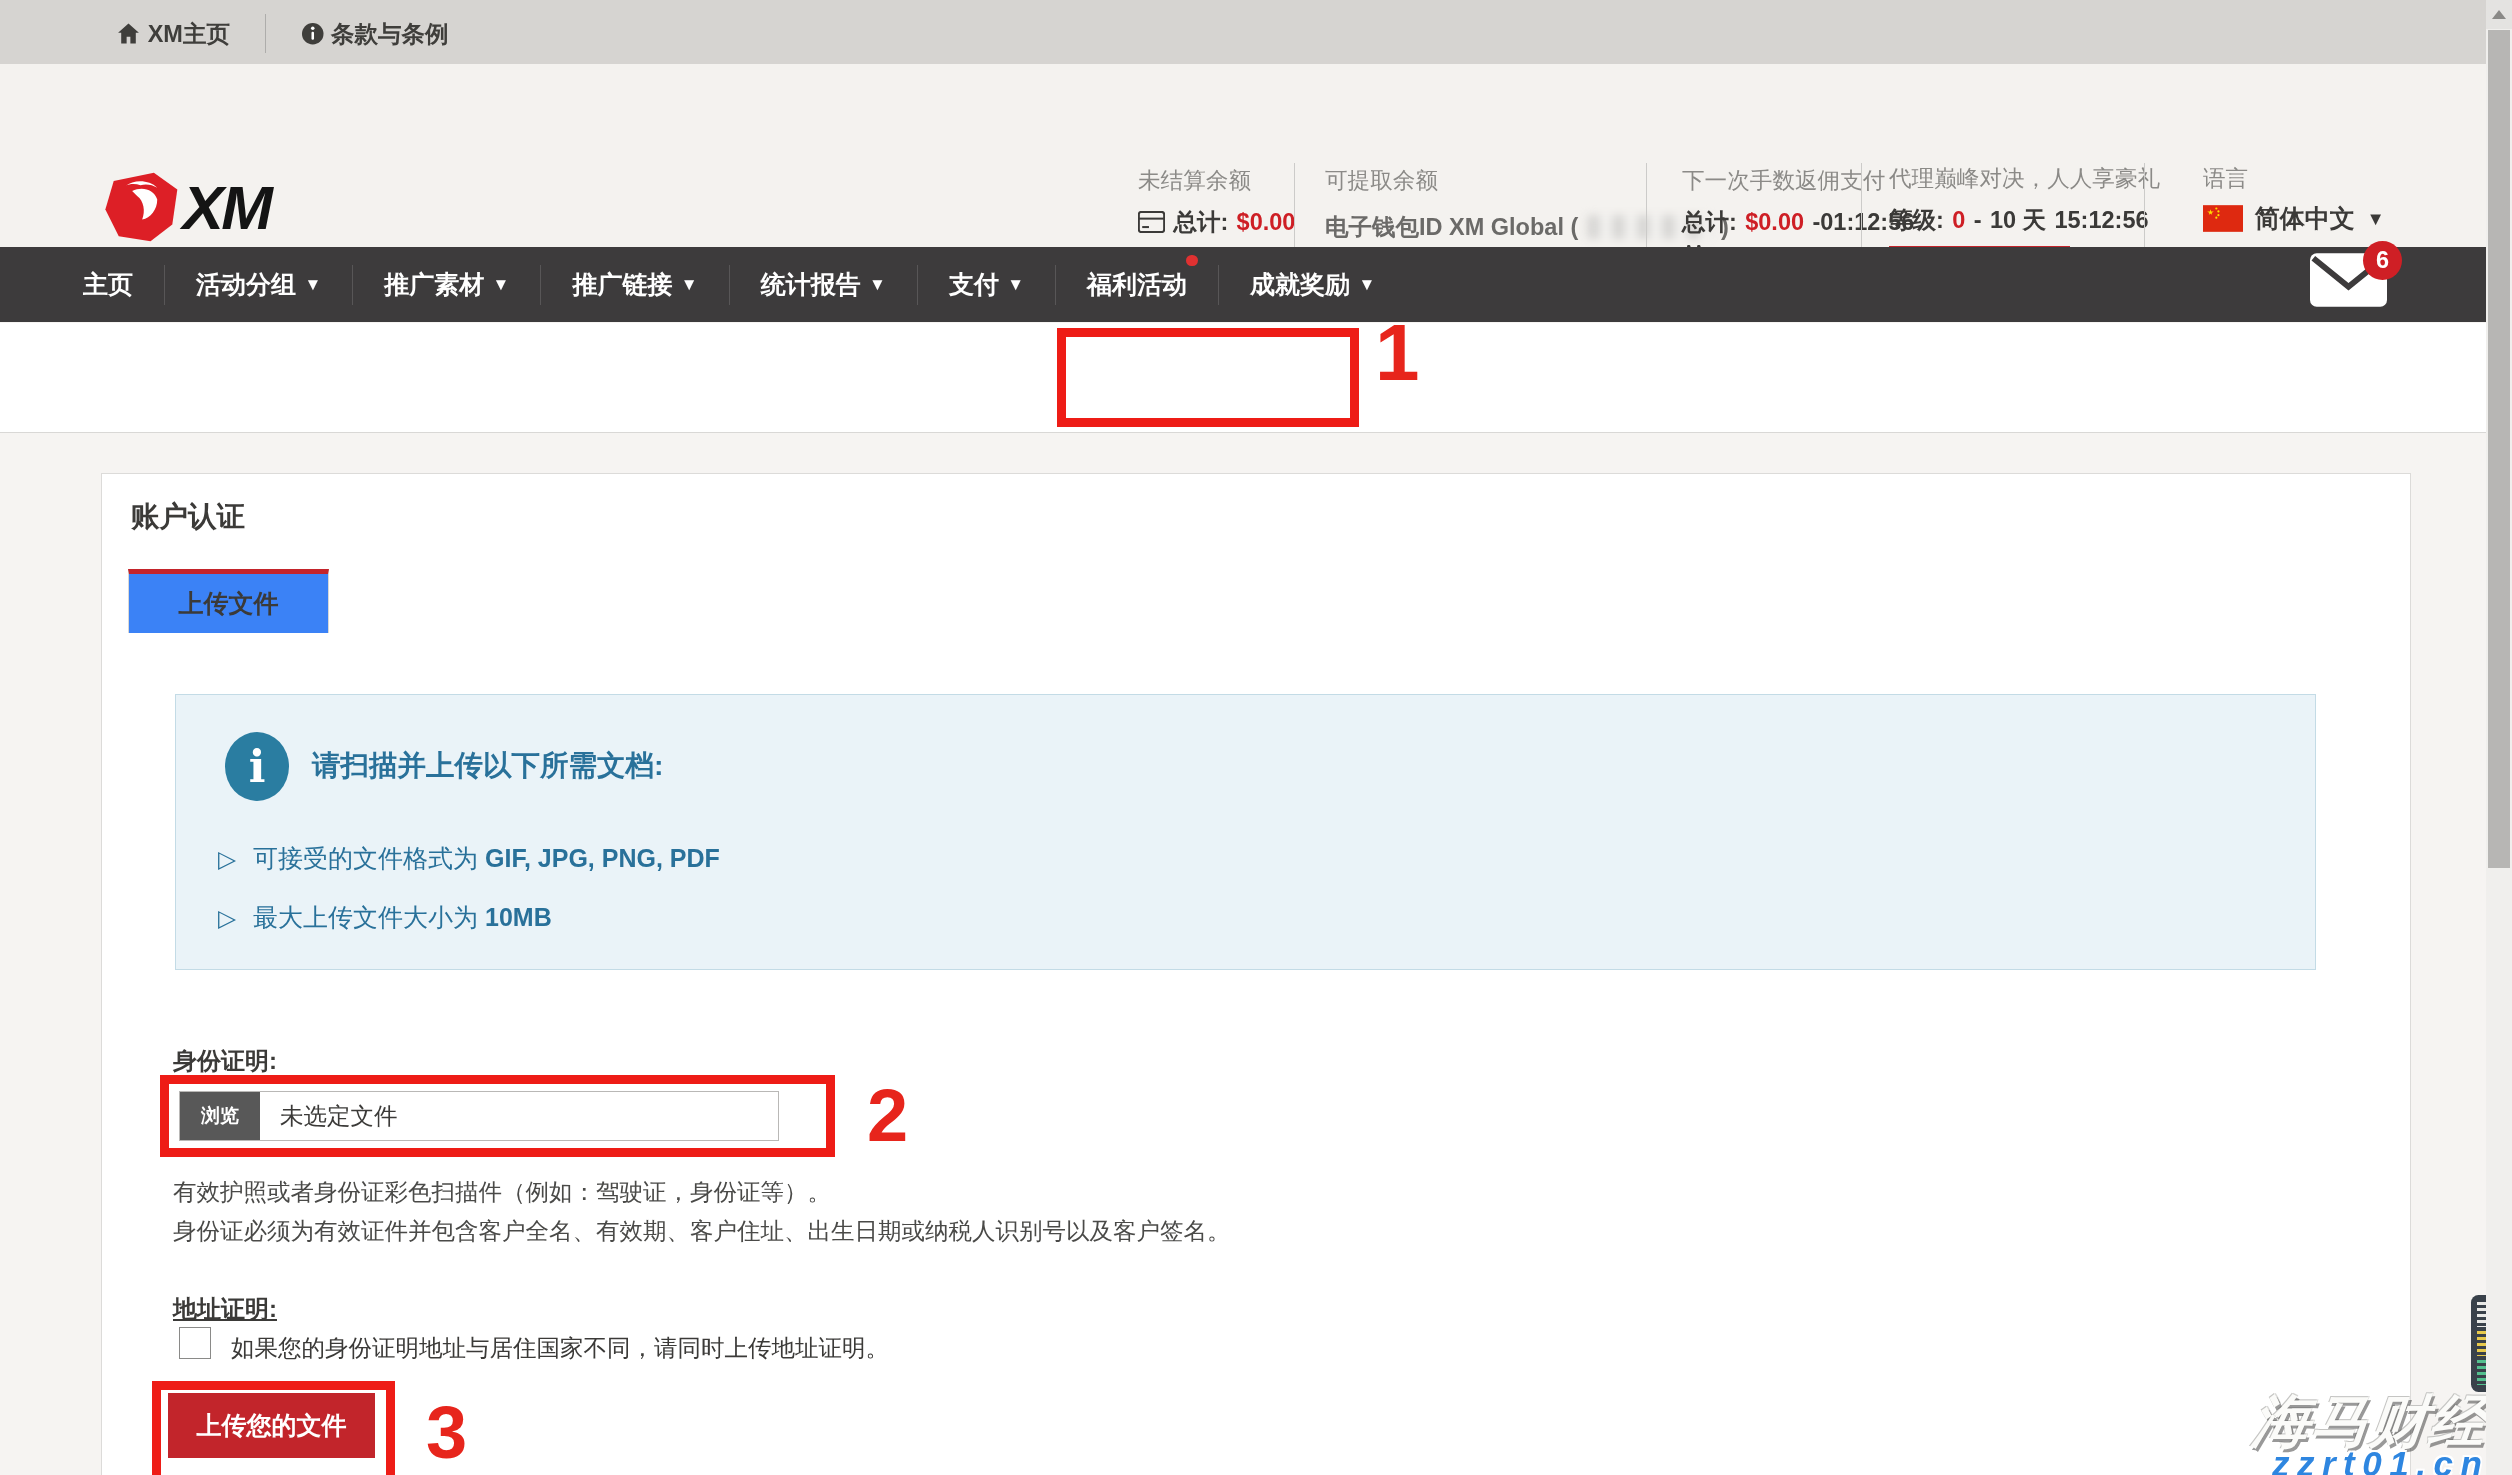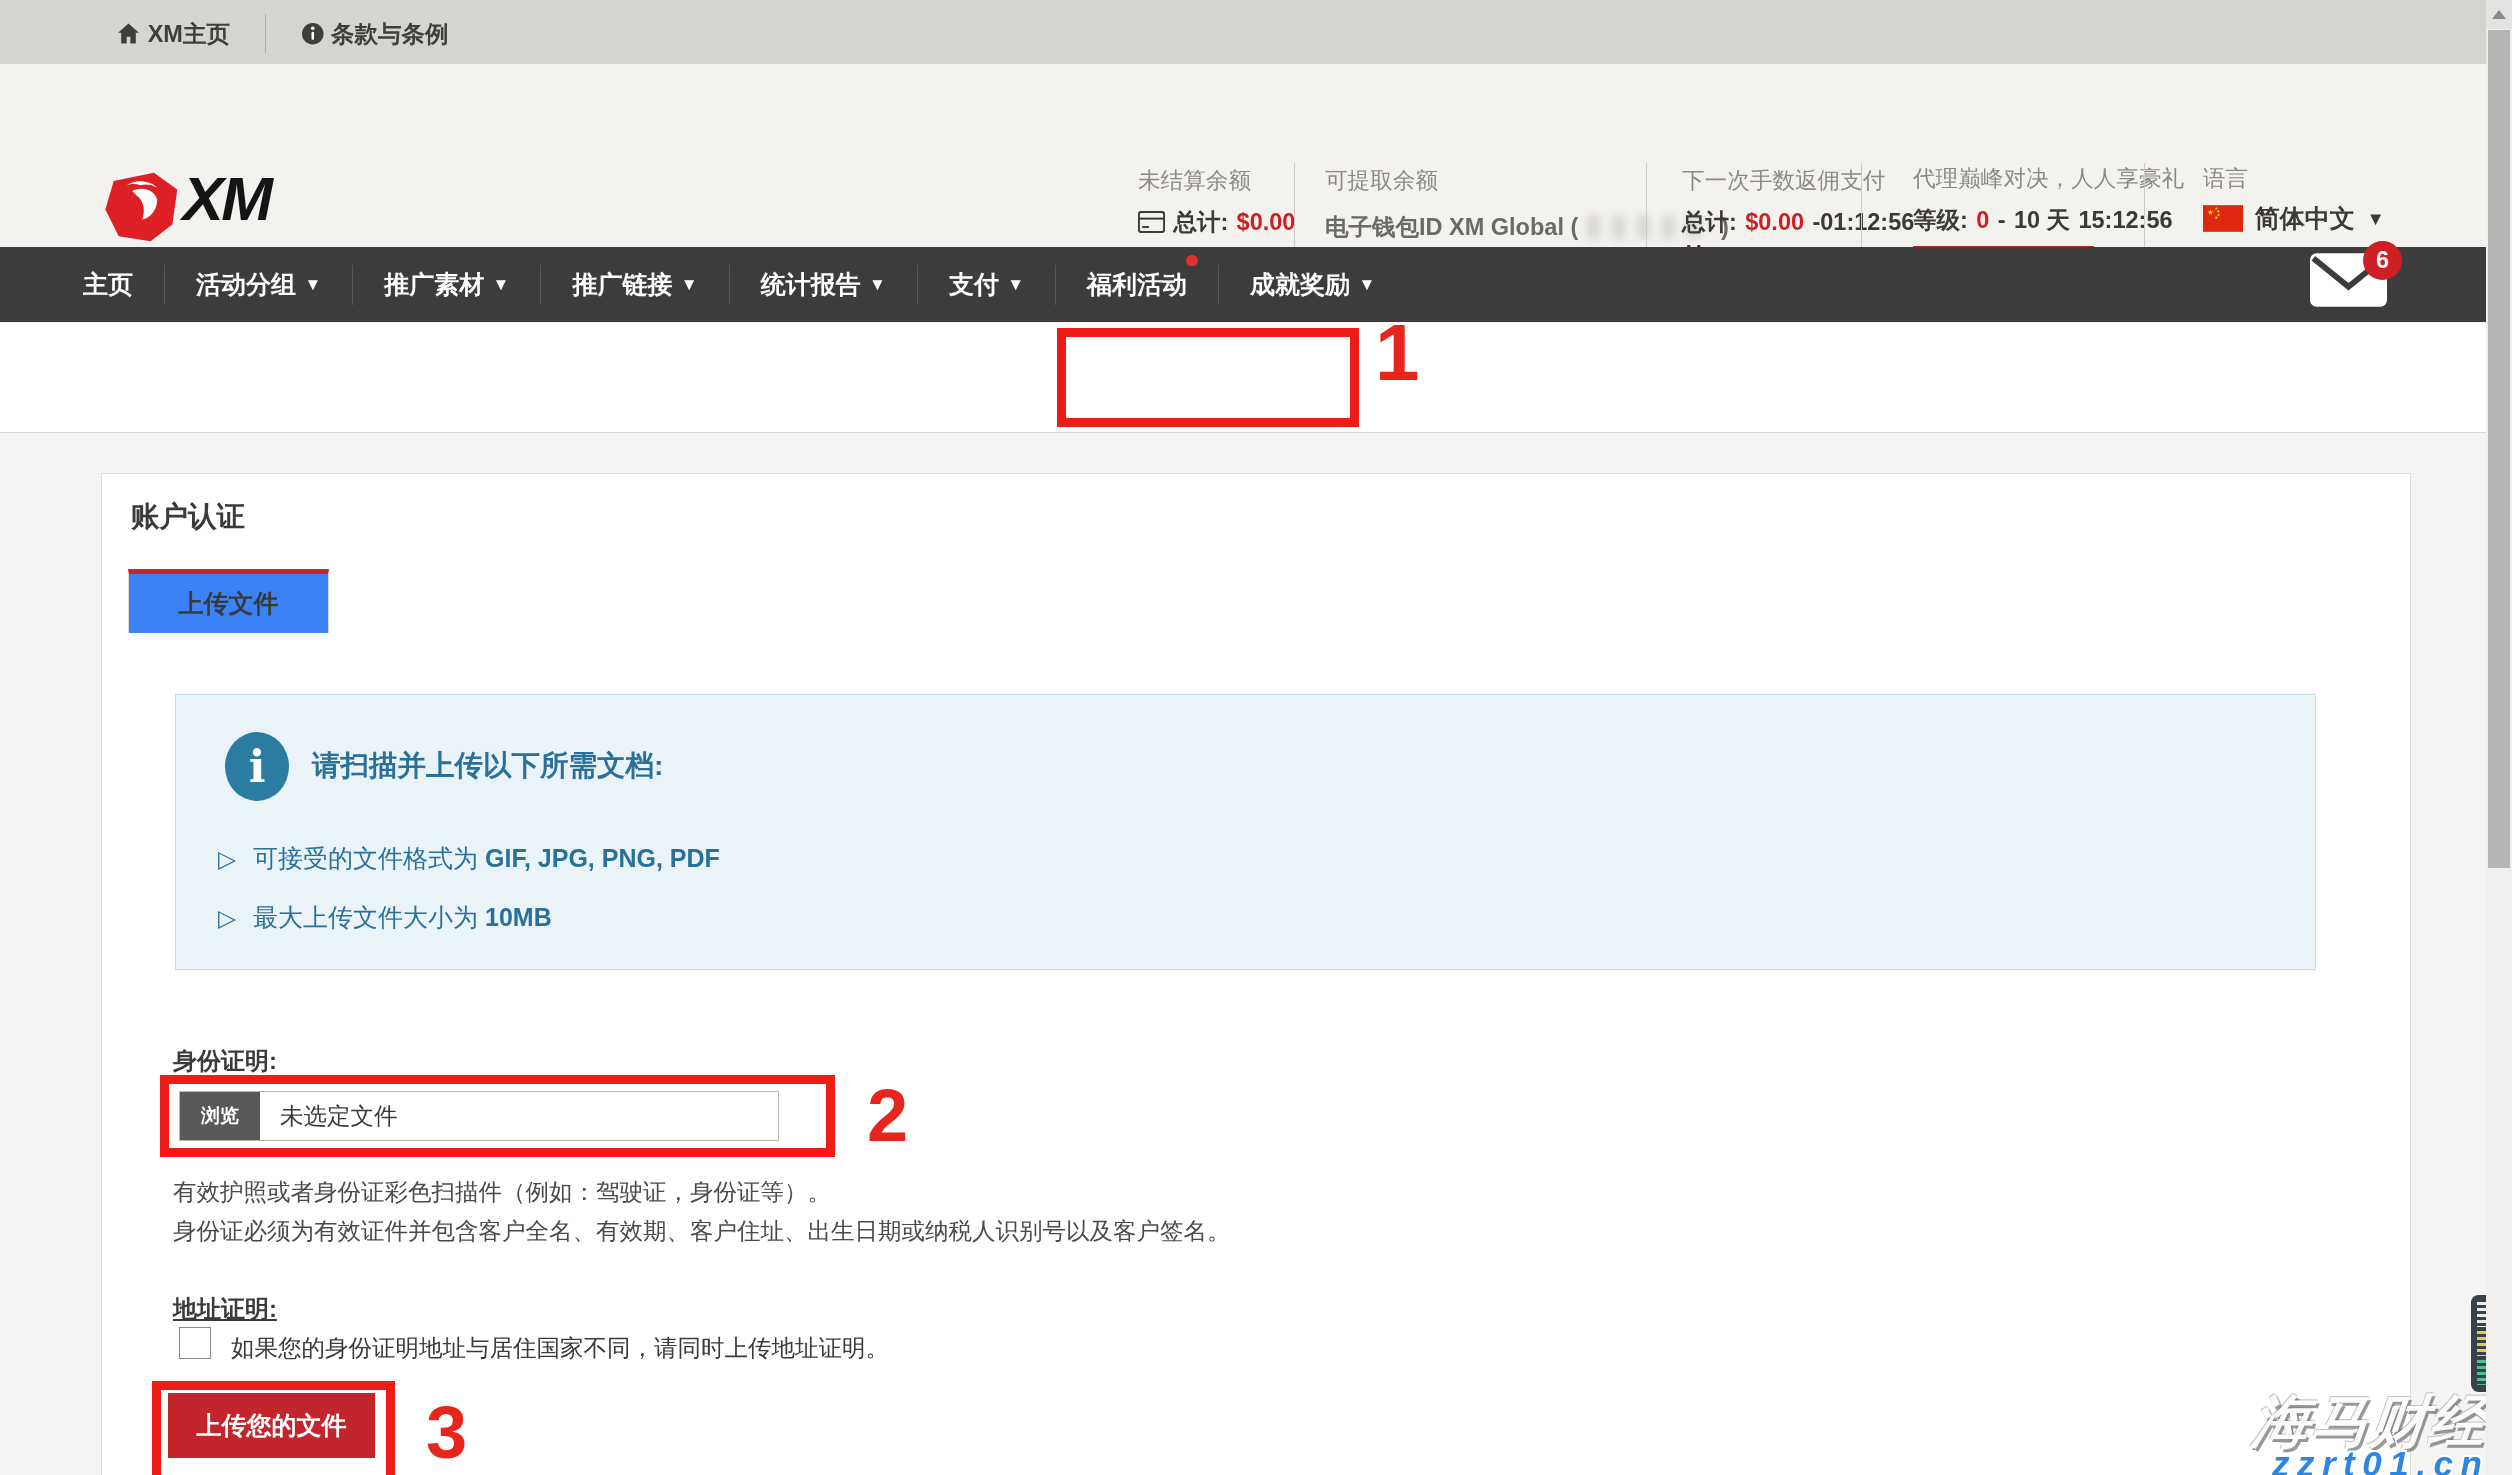--- a/index.html
+++ b/index.html
@@ -8,21 +8,21 @@
   .abs { position:absolute; }
 
   
   .topbar { position:absolute; left:0; top:0; width:2512px; height:68px; background:#d6d4d1; border-bottom:0.8px solid #c2c1bf; display:flex; align-items:center; padding-left:116px; }
   .topbar a { display:flex; align-items:center; gap:6.7px; color:#3f3e3b; font-size:23.5px; font-weight:600; text-decoration:none; }
   .topbar .tsep { width:0.8px; height:39px; background:#aeadab; margin:0 35px; }
 
   
   .header { position:absolute; left:0; top:64px; width:2512px; height:183px; background:#f4f2ef; }
   .logo { position:absolute; left:102px; top:107px; display:flex; flex-direction:column; }
-  .logo-row { display:flex; align-items:flex-start; gap:3.4px; }
+  .logo-row { display:flex; align-items:center; gap:3.4px; }
   .logo-xm { font-size:62px; font-weight:900; font-style:italic; color:#141414; letter-spacing:-2.5px; line-height:55px; }
   .logo-partners { font-size:25px; font-weight:800; font-style:italic; letter-spacing:5.9px; color:#141414; margin-top:8.4px; }
   .hgroup { position:absolute; top:101px; }
   .hgroup .gtitle { font-size:22.6px; color:#8b8a87; margin-bottom:10px; }
   .hrow { display:flex; align-items:center; gap:8.4px; font-size:23.5px; color:#3b3a38; margin-top:6.7px; }
   .hrow b { font-weight:700; }
   .red { color:#ce1f25; }
   .gray { color:#6b6a68; }
   .hsep { position:absolute; top:99px; width:0.8px; height:104px; background:#cccbc9; }
   .mask { display:inline-block; height:23.5px; border-radius:3.4px; filter:blur(4.2px); vertical-align:middle; }
@@ -200,21 +200,21 @@
             <rect x="19" y="16" width="3" height="3" fill="#fff"></rect>
             <rect x="7" y="21" width="3" height="3" fill="#fff"></rect>
             <rect x="13" y="21" width="3" height="3" fill="#fff"></rect>
           </svg>
       </span>
       <span>12-18 - 2023-12-18</span>
     </div>
   </div>
   <div class="hsep" style="left:1861px;"></div>
 
-  <div class="hgroup" style="left:1889px; top:99px;margin-left:24px;">
+  <div class="hgroup" style="left:1889px; top:99px;">
     <div class="gtitle">代理巅峰对决，人人享豪礼</div>
     <div class="hrow">
       <b>等级:</b>
       <b class="red">0</b>
       <b>-</b>
       <b>10 天</b>
       <b>15:12:56</b>
     </div>
     <span class="promo-btn">前往活动界面</span>
   </div>

